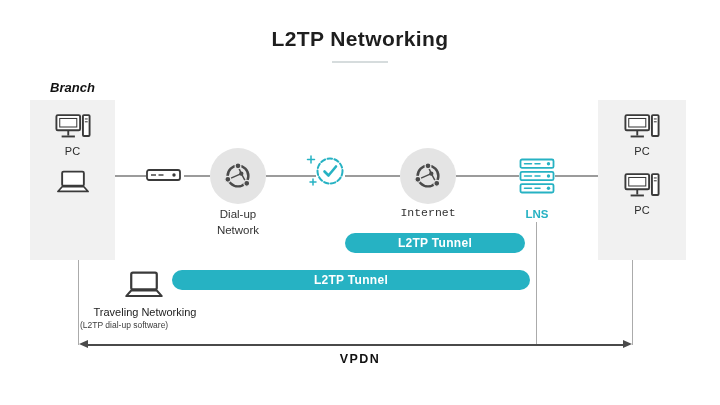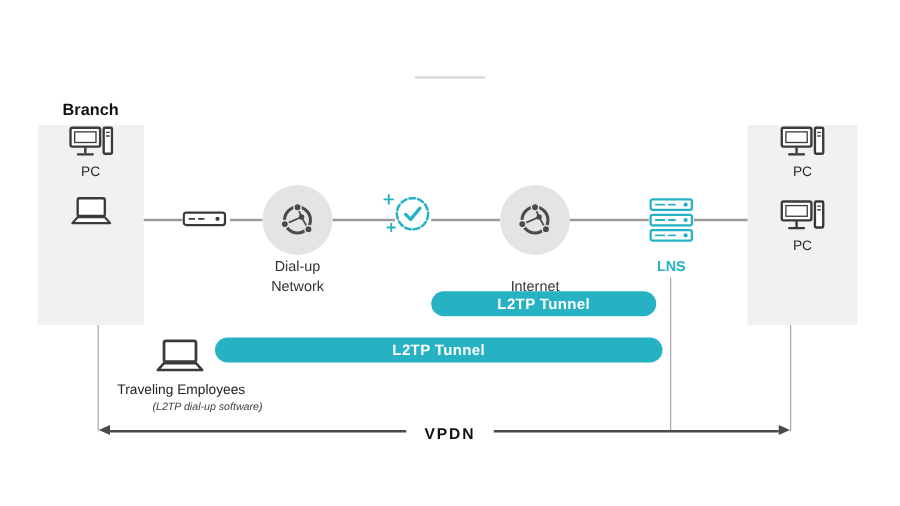--- a/index.html
+++ b/index.html
@@ -9,45 +9,46 @@
     --line:#9b9b9b;
     --text-dark:#1e1e1e;
   }
   *{margin:0;padding:0;box-sizing:border-box;}
   body{background:#fff;font-family:"Liberation Sans",sans-serif;}
   .canvas{position:relative;width:720px;height:405px;background:#ffffff;overflow:hidden;}
   .abs{position:absolute;}
   .title{position:absolute;left:0;right:0;top:27px;text-align:center;font-size:21px;font-weight:bold;color:var(--text-dark);letter-spacing:.4px;}
   .title-rule{position:absolute;left:332px;top:61px;width:56px;height:2px;background:#d6dcdd;}
   .section-label{position:absolute;text-align:center;font-size:13px;font-weight:bold;color:#111;}
-  .panel{position:absolute;background:var(--panel);display:flex;flex-direction:column;align-items:center;}
+  .panel{position:absolute;background:var(--panel);display:flex;flex-direction:column;align-items:center;padding-top:13px;}
   .dev-label{font-size:11px;color:#2c2c2c;text-align:center;line-height:1.3;margin-top:3px;}
   .hline{position:absolute;height:1.5px;background:var(--line);top:175px;}
   .node-circle{position:absolute;width:56px;height:56px;border-radius:50%;background:var(--node-circle);display:flex;align-items:center;justify-content:center;}
   .node-label{position:absolute;text-align:center;font-size:11.5px;color:#333;line-height:1.35;}
   .node-label.accent{color:var(--accent);font-weight:bold;}
   .tunnel{position:absolute;height:20px;border-radius:13px;background:var(--accent);color:#fff;font-weight:bold;font-size:12px;display:flex;align-items:center;justify-content:center;letter-spacing:.3px;z-index:2;}
   .guide{position:absolute;width:1px;background:#ababab;z-index:0;}
   .vpdn-line{position:absolute;left:88px;top:344px;width:535px;height:1.5px;background:#4a4a4a;z-index:1;}
   .arrow{position:absolute;width:0;height:0;border-top:4.5px solid transparent;border-bottom:4.5px solid transparent;top:340px;}
   .arrow.left{left:79px;border-right:9px solid #4a4a4a;}
   .arrow.right{left:623px;border-left:9px solid #4a4a4a;}
-  .vpdn-text{position:absolute;left:325px;top:340px;width:70px;text-align:center;background:#fff;font-size:12.5px;font-weight:bold;color:#111;letter-spacing:1.5px;z-index:3;}
+  .vpdn-text{position:absolute;left:325px;top:352px;width:70px;text-align:center;background:#fff;font-size:12.5px;font-weight:bold;color:#111;letter-spacing:1.5px;z-index:3;}
   .trav-label{position:absolute;left:80px;top:306px;width:130px;text-align:center;font-size:11px;color:#222;}
-  .trav-sub{position:absolute;left:80px;top:320px;width:130px;text-align:right;font-size:8.5px;color:#3c3c3c;font-style:italic;}
+  .trav-sub{position:absolute;left:80px;top:320px;width:130px;text-align:left;font-size:8.5px;color:#3c3c3c;}
   .icon{display:inline-flex;line-height:0;}
 </style>
 </head>
 <body>
 
 <div class="canvas">
 
+  <div class="title">L2TP Networking</div>
   <div class="title-rule"></div>
 
-  <div class="section-label" style="left:30px;top:80px;width:85px;">Branch</div>
+  <div class="section-label" style="left:30px;top:80px;width:85px;font-style:italic;">Branch</div>
   <div class="panel" style="left:30px;top:100px;width:85px;height:160px;">
     <span class="icon">
       <svg width="36" height="28" viewBox="0 0 38 28">
           <rect x="1.5" y="1.5" width="25" height="16" rx="1.5" fill="#fff" stroke="#3a3a3a" stroke-width="2"></rect>
           <rect x="5" y="5" width="18" height="9" fill="none" stroke="#3a3a3a" stroke-width="1.1"></rect>
           <line x1="14" y1="18" x2="14" y2="23" stroke="#3a3a3a" stroke-width="2"></line>
           <line x1="7" y1="24" x2="21" y2="24" stroke="#3a3a3a" stroke-width="2"></line>
           <rect x="29.5" y="1.5" width="7" height="22" rx="1" fill="#fff" stroke="#3a3a3a" stroke-width="2"></rect>
           <line x1="31.5" y1="5.5" x2="34.5" y2="5.5" stroke="#3a3a3a" stroke-width="1.1"></line>
           <line x1="31.5" y1="8.5" x2="34.5" y2="8.5" stroke="#3a3a3a" stroke-width="1.1"></line>
@@ -142,21 +143,21 @@
           <line x1="20.5" y1="14.5" x2="17" y2="6.5" stroke="#4a4a4a" stroke-width="1.5"></line>
           <line x1="20.5" y1="14.5" x2="6.5" y2="20.5" stroke="#4a4a4a" stroke-width="1.5"></line>
           <line x1="20.5" y1="14.5" x2="26" y2="24.5" stroke="#4a4a4a" stroke-width="1.5"></line>
           <circle cx="17" cy="6.2" r="3.1" fill="#4a4a4a" stroke="#e4e4e4" stroke-width="1.2"></circle>
           <circle cx="6.2" cy="20.5" r="3.1" fill="#4a4a4a" stroke="#e4e4e4" stroke-width="1.2"></circle>
           <circle cx="26.3" cy="24.8" r="3.1" fill="#4a4a4a" stroke="#e4e4e4" stroke-width="1.2"></circle>
           <circle cx="20.5" cy="14.5" r="2.3" fill="#4a4a4a"></circle>
         </svg>
     </span>
   </div>
-  <div class="node-label" style="left:398px;top:223px;width:60px;">Internet</div>
+  <div class="node-label" style="left:398px;top:205px;width:60px;font-family:Liberation Mono, monospace;">Internet</div>
 
   <span class="icon abs" style="left:519px;top:158px;">
     <svg width="36" height="36" viewBox="0 0 36 36">
         <g fill="#fff" stroke="#26b2c3" stroke-width="1.8">
           <rect x="1.5" y="1.5" width="33" height="8.4" rx="1.5"></rect>
           <rect x="1.5" y="13.8" width="33" height="8.4" rx="1.5"></rect>
           <rect x="1.5" y="26.1" width="33" height="8.4" rx="1.5"></rect>
         </g>
         <g stroke="#26b2c3" stroke-width="1.5" stroke-linecap="round">
           <line x1="5.5" y1="5.7" x2="12.5" y2="5.7"></line>
@@ -181,21 +182,21 @@
 
   <div class="tunnel" style="left:345px;top:233px;width:180px;">L2TP Tunnel</div>
   <div class="tunnel" style="left:172px;top:270px;width:358px;">L2TP Tunnel</div>
 
   <span class="icon abs" style="left:124px;top:271px;">
     <svg width="40" height="29" viewBox="0 0 36 26">
         <rect x="6.5" y="1.5" width="23" height="15" rx="1.5" fill="#fff" stroke="#3a3a3a" stroke-width="2"></rect>
         <path d="M2 22.5 L34 22.5 L29.5 17.5 L6.5 17.5 Z" fill="#fff" stroke="#3a3a3a" stroke-width="1.8" stroke-linejoin="round"></path>
       </svg>
   </span>
-  <div class="trav-label">Traveling Employees</div>
+  <div class="trav-label">Traveling Networking</div>
   <div class="trav-sub">(L2TP dial-up software)</div>
 
   <div class="vpdn-line"></div>
   <div class="arrow left"></div>
   <div class="arrow right"></div>
   <div class="vpdn-text">VPDN</div>
 
 </div>
 
 </body></html>

